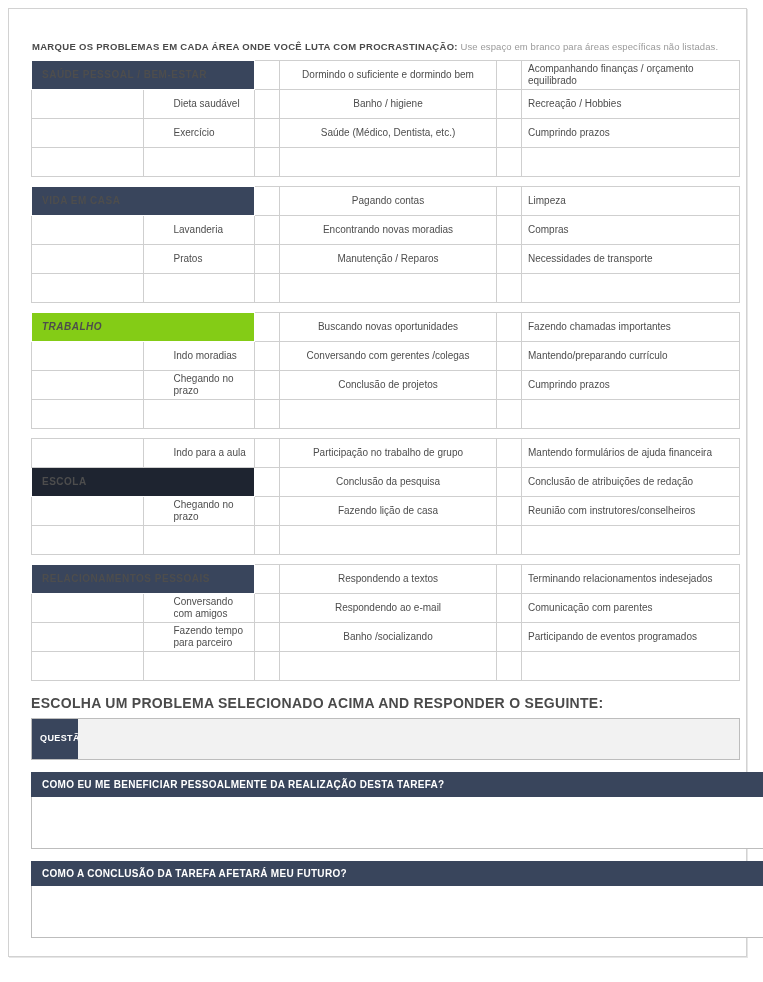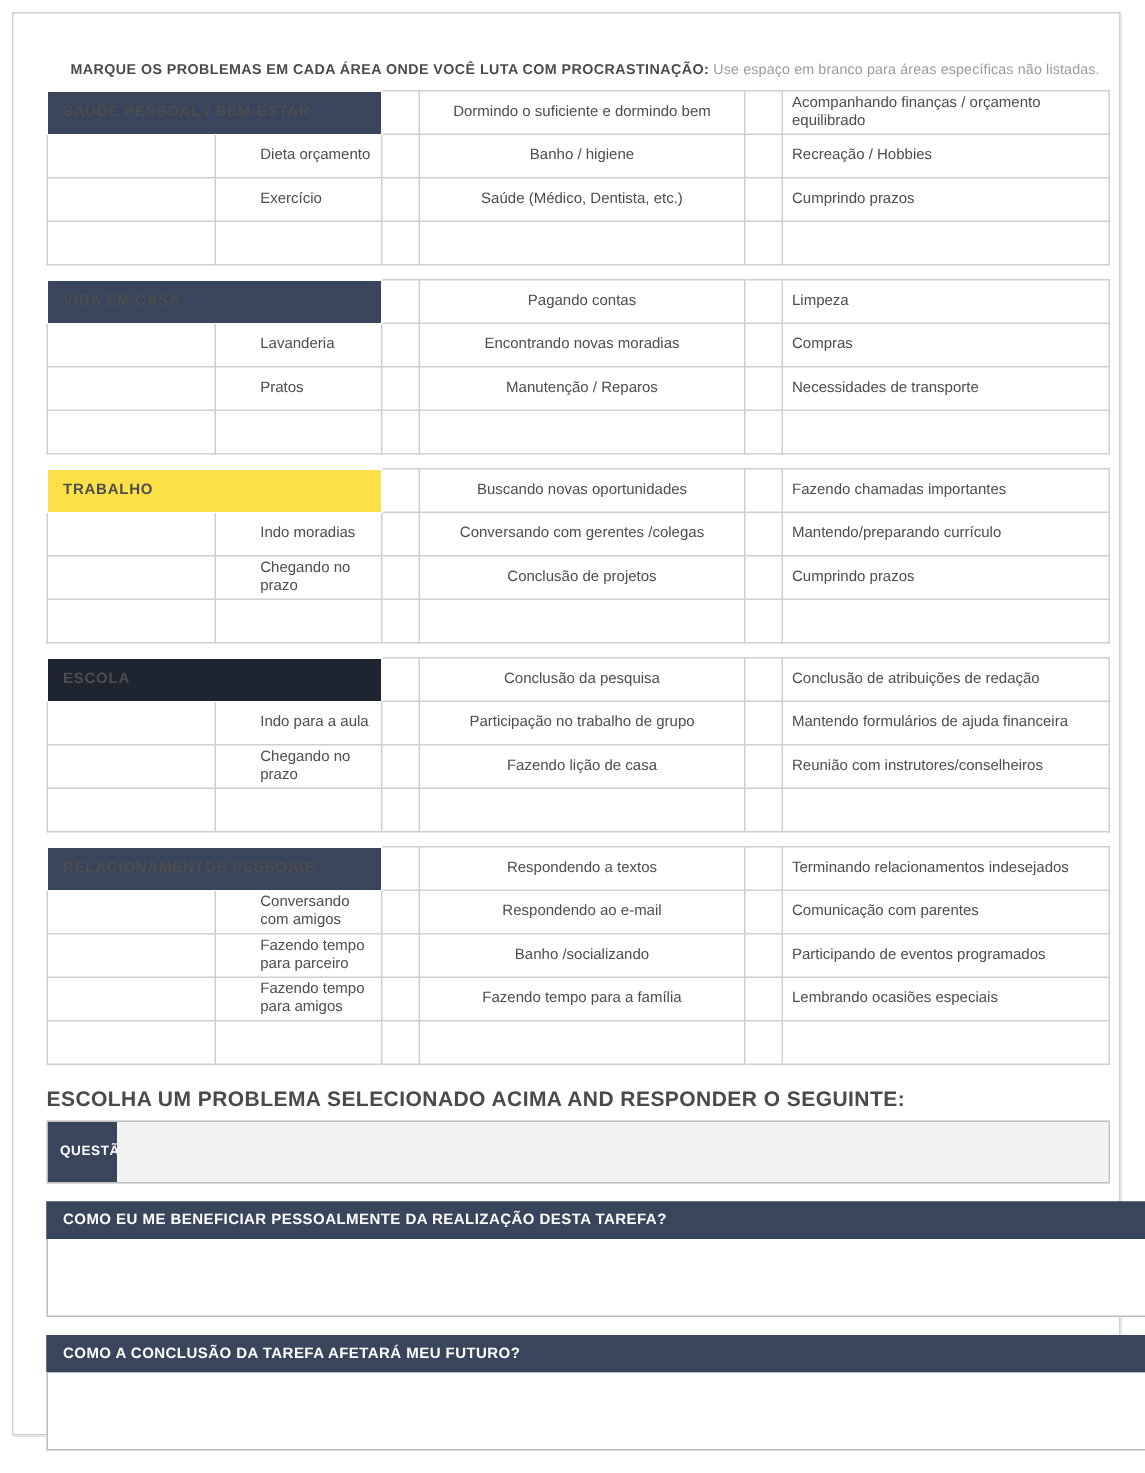--- a/index.html
+++ b/index.html
@@ -35,21 +35,21 @@
   
   .title {
     font-size: 23px;
     font-weight: bold;
     letter-spacing: .2px;
     color: #8a8a8a;
     margin: 4px 0 0 6px;
     white-space: nowrap;
   }
   .subtitle {
-    margin: 14px 0 8px 22px;
+    margin: 14px 0 8px 7px;
     font-size: 9.5px;
     letter-spacing: .1px;
     white-space: nowrap;
   }
   .subtitle .lead {
     font-weight: bold;
     color: #4a4a4a;
     letter-spacing: .3px;
   }
   .subtitle .rest {
@@ -92,21 +92,21 @@
   
   .hdr {
     color: #ffffff;
     font-weight: bold;
     font-size: 10px;
     letter-spacing: .5px;
     padding-left: 10px !important;
     border: 1px solid transparent !important;
   }
   .hdr-dark  { background: #39455c; }
-  .hdr-light { background: #fde047; }
+  .hdr-light { background: #84cc16; font-style: italic; }
   .hdr-black { background: #1e2430; }
 
   .indent { padding-left: 30px !important; }
 
   
   .q-intro {
     margin: 14px 0 7px 6px;
     font-size: 14px;
     font-weight: bold;
     letter-spacing: .3px;
@@ -181,21 +181,21 @@
       <tbody>
           <tr>
             <td colspan="2" class="hdr hdr-dark">SAÚDE PESSOAL / BEM-ESTAR</td>
             <td class="cb"></td>
             <td class="lbl2">Dormindo o suficiente e dormindo bem</td>
             <td class="cb"></td>
             <td class="lbl3">Acompanhando finanças / orçamento equilibrado</td>
           </tr>
           <tr>
             <td class="cb"></td>
-            <td class="lbl indent">Dieta orçamento</td>
+            <td class="lbl indent">Dieta saudável</td>
             <td class="cb"></td>
             <td class="lbl2">Banho / higiene</td>
             <td class="cb"></td>
             <td class="lbl3">Recreação / Hobbies</td>
           </tr>
           <tr>
             <td class="cb"></td>
             <td class="lbl indent">Exercício</td>
             <td class="cb"></td>
             <td class="lbl2">Saúde (Médico, Dentista, etc.)</td>
@@ -275,33 +275,33 @@
             <td class="lbl indent"></td>
             <td class="cb"></td>
             <td class="lbl2"></td>
             <td class="cb"></td>
             <td class="lbl3"></td>
           </tr>
           <tr class="gap">
             <td colspan="6"></td>
           </tr>
           <tr>
+            <td class="cb"></td>
+            <td class="lbl indent">Indo para a aula</td>
+            <td class="cb"></td>
+            <td class="lbl2">Participação no trabalho de grupo</td>
+            <td class="cb"></td>
+            <td class="lbl3">Mantendo formulários de ajuda financeira</td>
+          </tr>
+          <tr>
             <td colspan="2" class="hdr hdr-black">ESCOLA</td>
             <td class="cb"></td>
             <td class="lbl2">Conclusão da pesquisa</td>
             <td class="cb"></td>
             <td class="lbl3">Conclusão de atribuições de redação</td>
-          </tr>
-          <tr>
-            <td class="cb"></td>
-            <td class="lbl indent">Indo para a aula</td>
-            <td class="cb"></td>
-            <td class="lbl2">Participação no trabalho de grupo</td>
-            <td class="cb"></td>
-            <td class="lbl3">Mantendo formulários de ajuda financeira</td>
           </tr>
           <tr>
             <td class="cb"></td>
             <td class="lbl indent">Chegando no prazo</td>
             <td class="cb"></td>
             <td class="lbl2">Fazendo lição de casa</td>
             <td class="cb"></td>
             <td class="lbl3">Reunião com instrutores/conselheiros</td>
           </tr>
           <tr>
@@ -330,28 +330,20 @@
             <td class="cb"></td>
             <td class="lbl3">Comunicação com parentes</td>
           </tr>
           <tr>
             <td class="cb"></td>
             <td class="lbl indent">Fazendo tempo para parceiro</td>
             <td class="cb"></td>
             <td class="lbl2">Banho /socializando</td>
             <td class="cb"></td>
             <td class="lbl3">Participando de eventos programados</td>
-          </tr>
-          <tr>
-            <td class="cb"></td>
-            <td class="lbl indent">Fazendo tempo para amigos</td>
-            <td class="cb"></td>
-            <td class="lbl2">Fazendo tempo para a família</td>
-            <td class="cb"></td>
-            <td class="lbl3">Lembrando ocasiões especiais</td>
           </tr>
           <tr>
             <td class="cb"></td>
             <td class="lbl indent"></td>
             <td class="cb"></td>
             <td class="lbl2"></td>
             <td class="cb"></td>
             <td class="lbl3"></td>
           </tr>
         </tbody>

